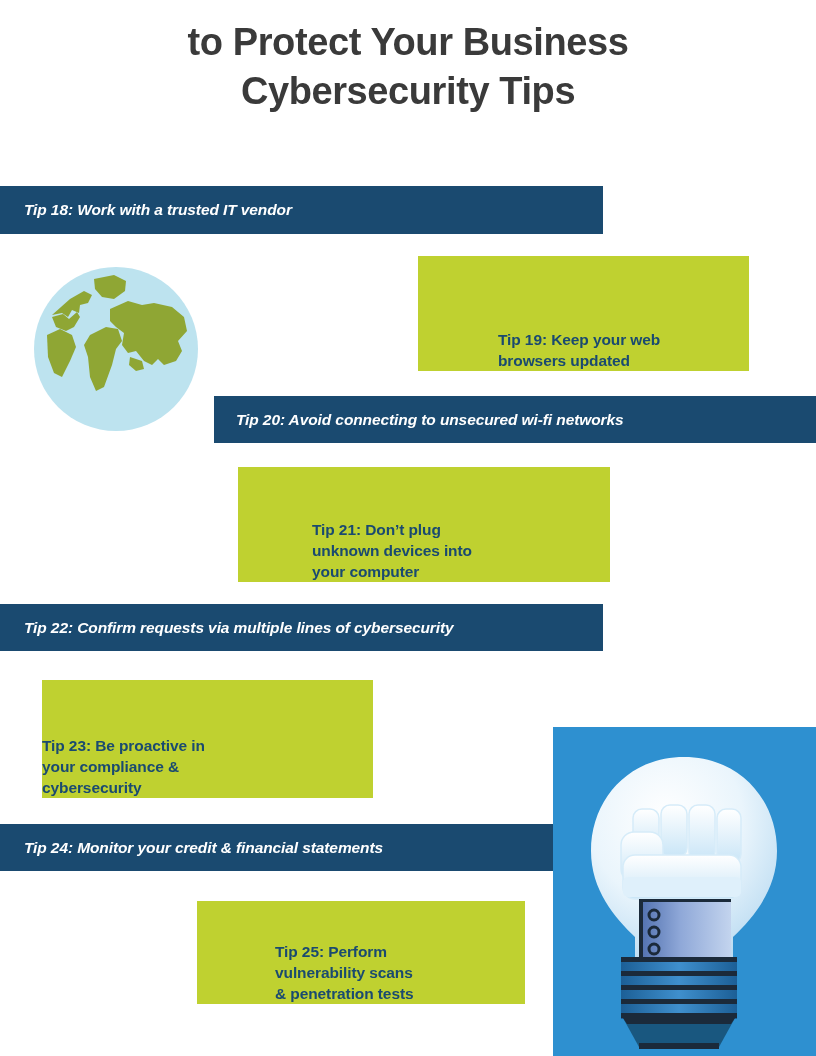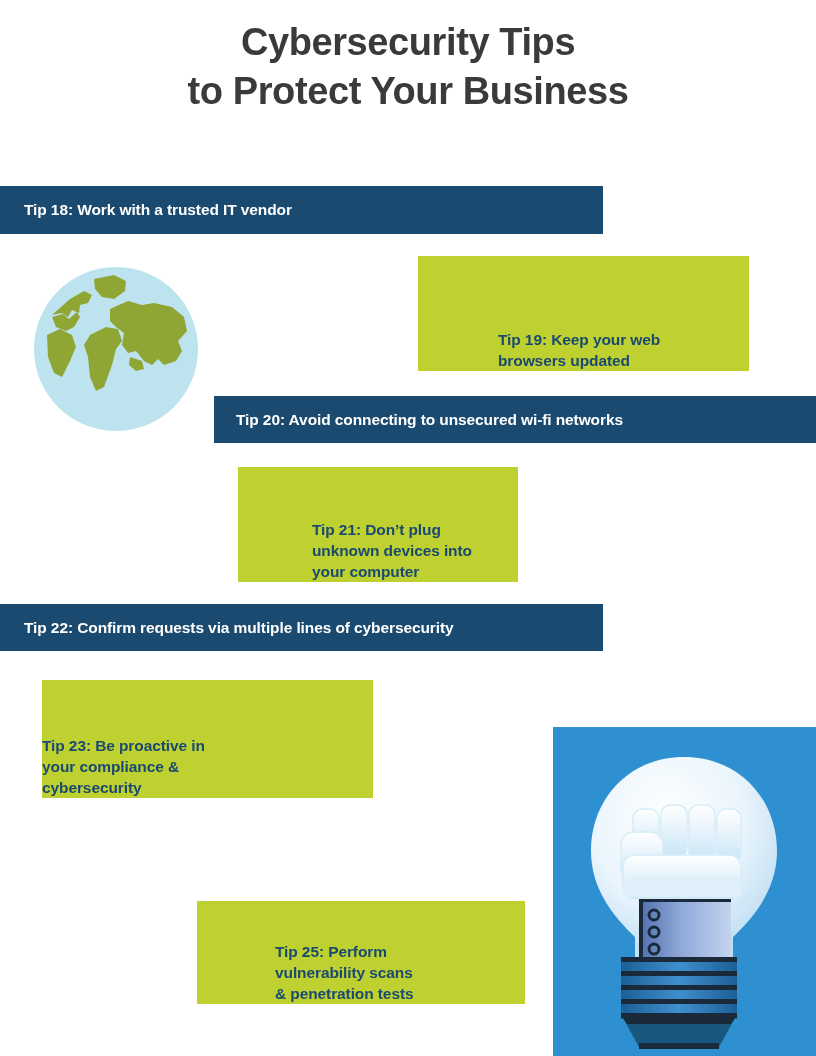--- a/index.html
+++ b/index.html
@@ -48,20 +48,21 @@
     color: #ffffff;
     display: flex;
     align-items: center;
   }
   .tip-bar .tip-text {
     font-size: 15.5px;
     font-weight: bold;
     line-height: 20px;
     letter-spacing: -0.1px;
     white-space: pre-line;
+    font-style: italic;
   }
   .tip-box {
     background: #bfd130;
     color: #1a4a70;
     display: flex;
     align-items: flex-end;
   }
   .tip-box .tip-text {
     font-size: 15.5px;
     font-weight: bold;
@@ -94,22 +95,22 @@
     left: 0;
     top: 0;
   }
 </style>
 </head>
 <body>
 
 <div id="page">
 
   <div id="title-block">
+    <span class="title-line">to Protect Your Business</span>
     <span class="title-line">Cybersecurity Tips</span>
-    <span class="title-line">to Protect Your Business</span>
   </div>
 
   <div class="tip tip-bar" style="left:0px; top:186px; width:603px; height:48px; padding-left:24px;">
     <span class="tip-text">Tip 18: Work with a trusted IT vendor</span>
   </div>
 
   <div id="globe">
     <svg width="168" height="168" viewBox="0 0 168 168" xmlns="http://www.w3.org/2000/svg">
       <circle cx="84" cy="84" r="82" fill="#bde3ef"></circle>
       <g fill="#8fa634">
@@ -126,21 +127,21 @@
 
   <div class="tip tip-box" style="left:418px; top:256px; width:331px; height:115px; padding-left:80px;">
     <span class="tip-text">Tip 19: Keep your web
 browsers updated</span>
   </div>
 
   <div class="tip tip-bar" style="left:214px; top:396px; width:713px; height:47px; padding-left:22px;">
     <span class="tip-text">Tip 20: Avoid connecting to unsecured wi-fi networks</span>
   </div>
 
-  <div class="tip tip-box" style="left:238px; top:467px; width:280px; height:115px; padding-left:74px;">
+  <div class="tip tip-box" style="left:238px; top:467px; width:372px; height:115px; padding-left:74px;">
     <span class="tip-text">Tip 21: Don’t plug
 unknown devices into
 your computer</span>
   </div>
 
   <div class="tip tip-bar" style="left:0px; top:604px; width:603px; height:47px; padding-left:24px;">
     <span class="tip-text">Tip 22: Confirm requests via multiple lines of cybersecurity</span>
   </div>
 
   <div class="tip tip-box" style="left:42px; top:680px; width:331px; height:118px; ">
@@ -206,20 +207,23 @@
         <rect x="68" y="258" width="116" height="5" fill="#1b2a3a"></rect>
         <rect x="68" y="272" width="116" height="5" fill="#1b2a3a"></rect>
         <rect x="68" y="286" width="116" height="5" fill="#1b2a3a"></rect>
         <path d="M70 291 L182 291 L166 320 L86 320 Z" fill="#19577f"></path>
         <path d="M70 291 L182 291 L178 297 L74 297 Z" fill="#1b2a3a"></path>
         <rect x="86" y="316" width="80" height="6" fill="#1b2a3a"></rect>
       </g>
     </svg>
   </div>
 
+  <div class="tip tip-bar" style="left:0px; top:824px; width:553px; height:47px; padding-left:24px;">
+    <span class="tip-text">Tip 24: Monitor your credit &amp; financial statements</span>
+  </div>
 
   <div class="tip tip-box" style="left:197px; top:901px; width:328px; height:103px; padding-left:78px;">
     <span class="tip-text">Tip 25: Perform
 vulnerability scans
 &amp; penetration tests</span>
   </div>
 
 </div>
 
 </body></html>

